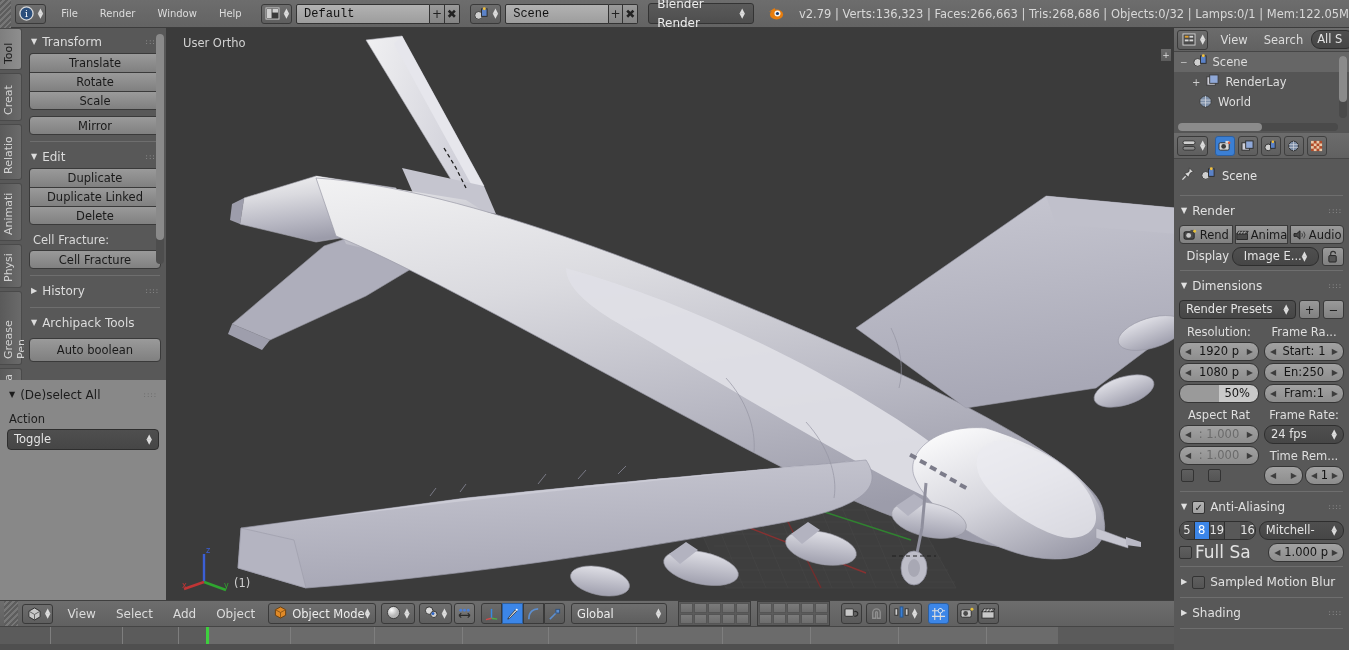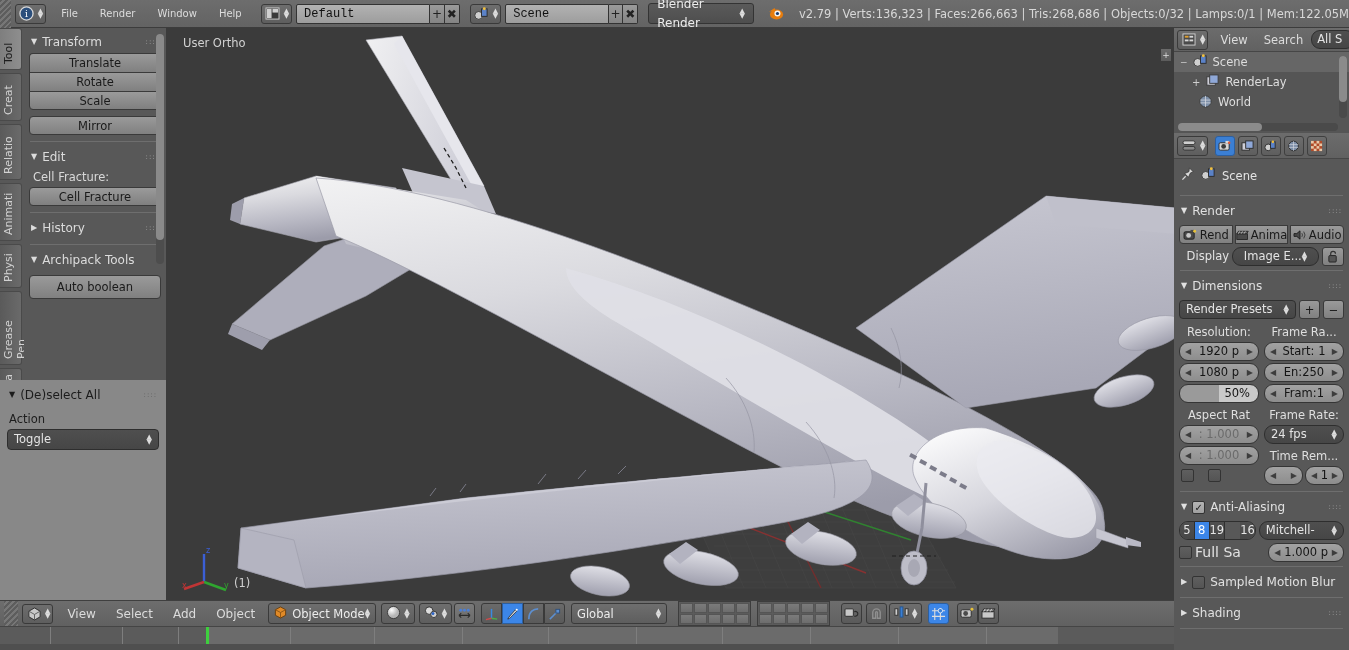--- a/index.html
+++ b/index.html
@@ -343,20 +343,25 @@
       <div class="btn">Mirror</div>
     </div>
     <div class="sec-divider"></div>
 
     <div class="sec-head">
       <span class="lbl">
           <span class="tri">▼</span>
           <span>Edit</span>
         </span>
       <span class="grip">::::</span>
+    </div>
+    <div class="tool-btn-group">
+      <div class="btn">Duplicate</div>
+      <div class="btn">Duplicate Linked</div>
+      <div class="btn">Delete</div>
     </div>
     <div class="sublabel">Cell Fracture:</div>
     <div class="tool-btn-group">
       <div class="btn">Cell Fracture</div>
     </div>
     <div class="sec-divider"></div>
 
     <div class="sec-head">
       <span class="lbl">
           <span class="tri">▶</span>
@@ -860,21 +865,21 @@
       <div class="dark-field" style="flex:1;display:flex;align-items:center;justify-content:space-between">
         <span>Mitchell-</span>
         <span class="spin">
             <span>▲</span>
             <span>▼</span>
           </span>
       </div>
     </div>
     <div class="pr-row" style="align-items:center">
       <span class="chk off"></span>
-      <span style="font-size:14px;color:#e2e2e2;line-height:19px;flex:1">Full Sa</span>
+      <span style="font-size:17px;color:#e2e2e2;line-height:19px;flex:1">Full Sa</span>
       <div class="num" style="flex:1.05;margin-bottom:0">
           <span class="ar l">◀</span>
           <span>1.000 p</span>
           <span class="ar r">▶</span>
         </div>
     </div>
     <div class="pr-hr"></div>
 
     <div class="pr-head">
       <span class="lbl">

